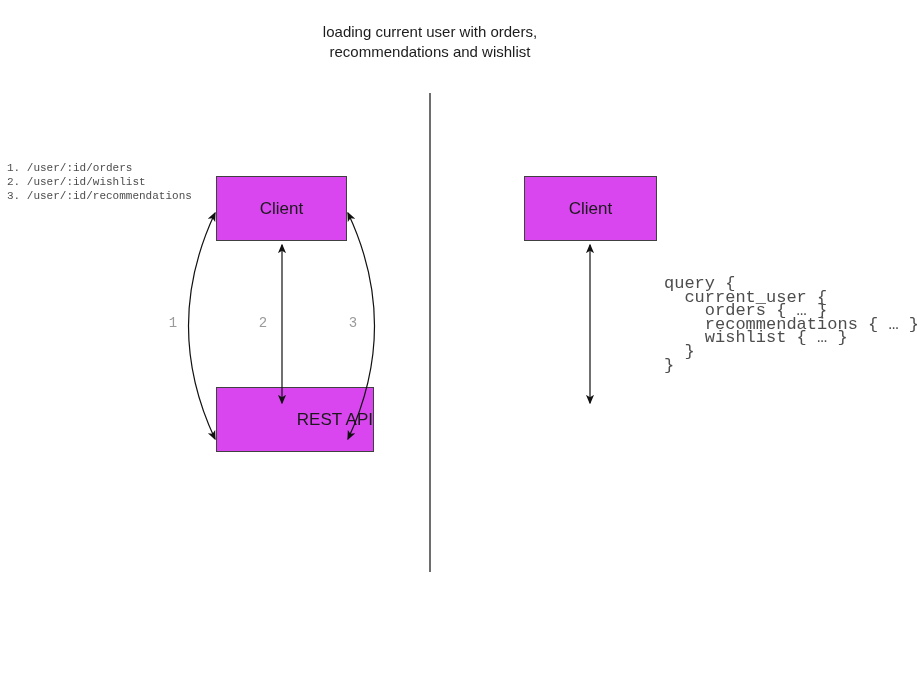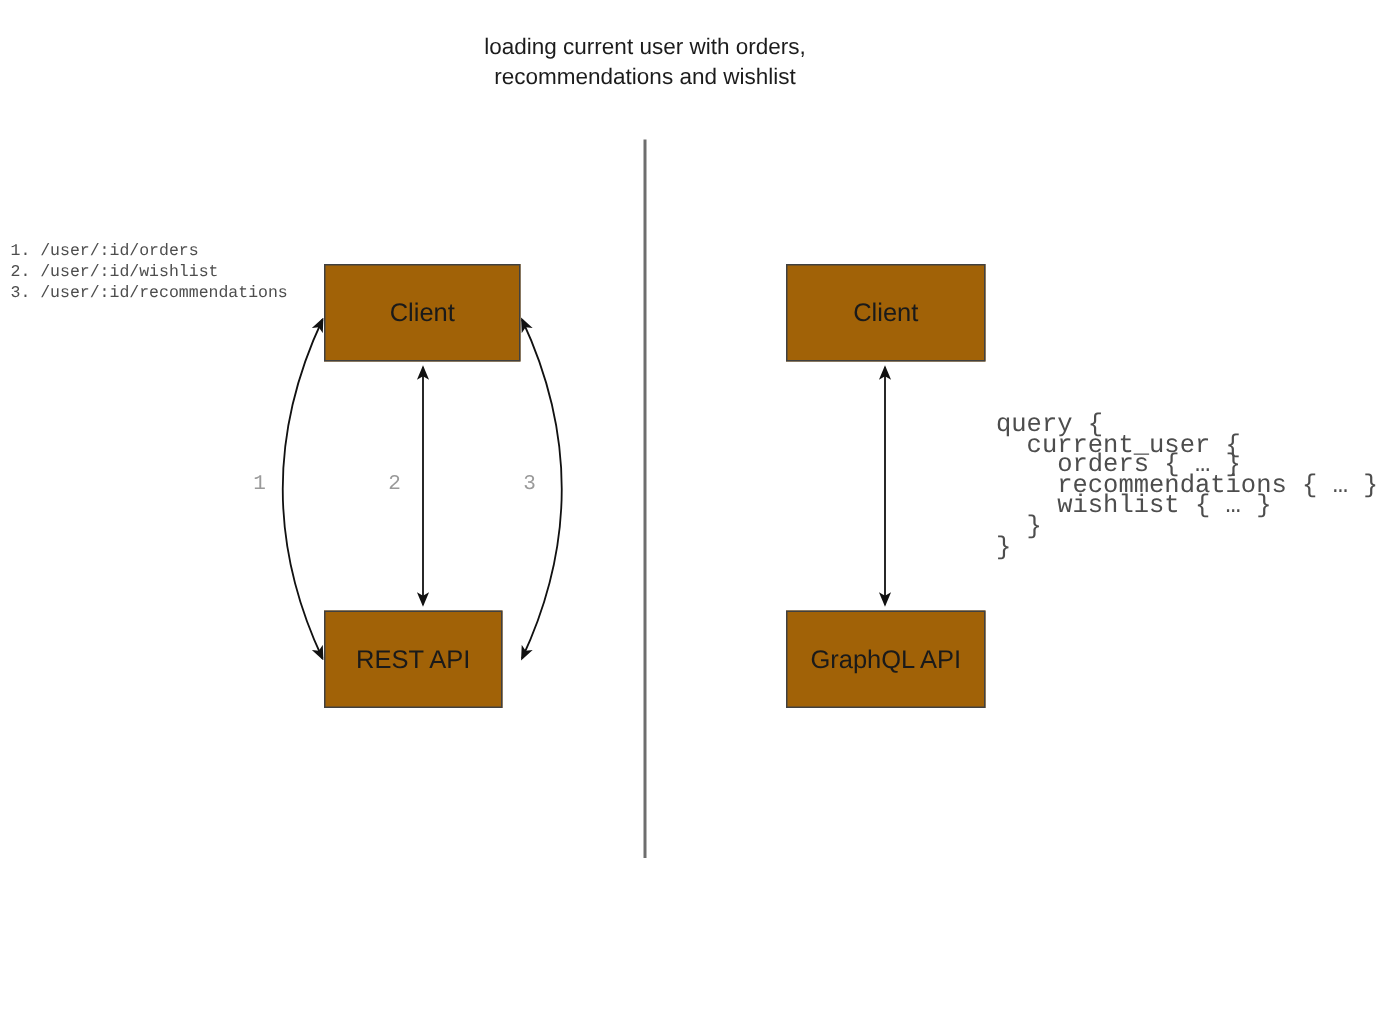--- a/index.html
+++ b/index.html
@@ -30,30 +30,30 @@
     position: absolute;
     left: 429px;
     top: 93px;
     width: 2px;
     height: 479px;
     background: #6e6e6e;
   }
   .node-box {
     position: absolute;
     box-sizing: border-box;
-    background: #a16207;
+    background: #d946ef;
     border: 1px solid #404040;
     display: flex;
     align-items: center;
     justify-content: center;
     font-size: 17px;
     color: #1a1a1a;
   }
   .box-client-left  { left: 216px; top: 176px; width: 131px; height: 65px; }
-  .box-rest         { left: 216px; top: 407px; width: 119px; height: 65px; }
+  .box-rest         { left: 216px; top: 387px; width: 158px; height: 65px; justify-content: flex-end; }
   .box-client-right { left: 524px; top: 176px; width: 133px; height: 65px; }
   .box-graphql      { left: 524px; top: 407px; width: 133px; height: 65px; }
   .mono {
     font-family: "Liberation Mono", "DejaVu Sans Mono", monospace;
     white-space: pre;
   }
   .endpoint-list {
     position: absolute;
     left: 7px;
     top: 162px;
@@ -110,23 +110,20 @@
   </div>
 
   <div class="arrow-label lbl-1">1</div>
   <div class="arrow-label lbl-2">2</div>
   <div class="arrow-label lbl-3">3</div>
 
   <div class="node-box box-client-right">
     <span>Client</span>
   </div>
 
-  <div class="node-box box-graphql">
-    <span>GraphQL API</span>
-  </div>
 
   <div class="query-block mono">query {
   current_user {
     orders { … }
     recommendations { … }
     wishlist { … }
   }
 }</div>
 
   <svg class="arrows" width="917" height="689" viewBox="0 0 917 689">

